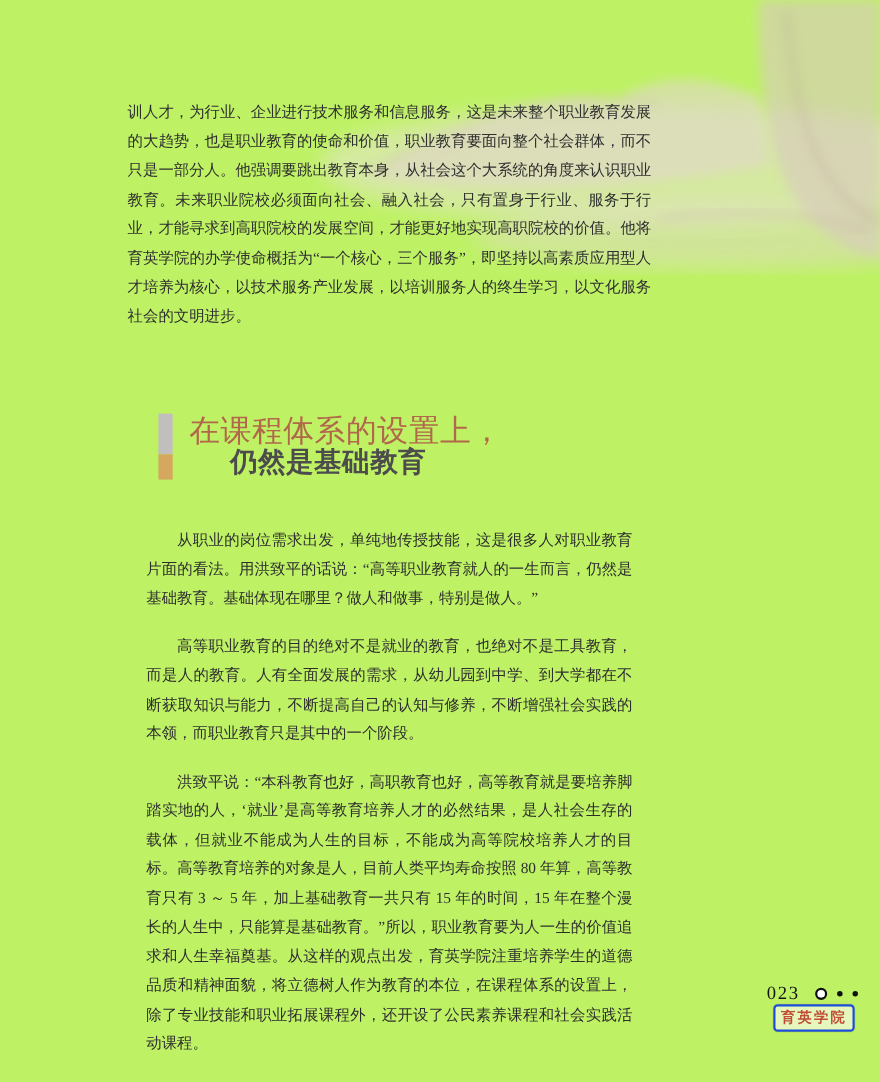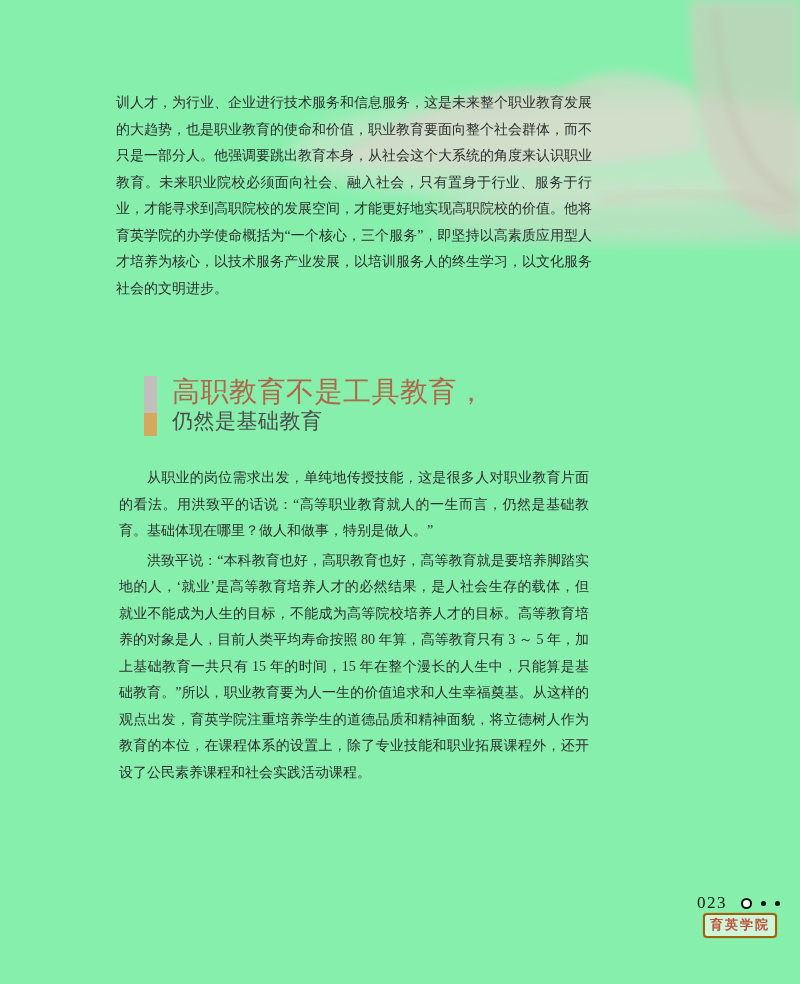--- a/index.html
+++ b/index.html
@@ -1,71 +1,71 @@
 <!DOCTYPE html>
 <html lang="zh"><head>
 <meta charset="utf-8">
 <style>
   html,body{margin:0;padding:0;background:#ffffff;}
   #page{
     position:relative;
     width:800px;height:984px;
-    background:#86efac;
+    background:#bef264;
     overflow:hidden;
     font-family:"Liberation Serif","DejaVu Serif",serif;
     color:#2e2e2e;
   }
   
   #bg-art{position:absolute;top:0;left:0;width:800px;height:250px;pointer-events:none;}
   
   .text-col{
     position:absolute;left:116px;width:476px;
     font-size:14px;line-height:26.5px;
     text-align:justify;text-justify:inter-ideograph;
     color:#2e2e2e;
   }
   #para-cont{top:90px;}
   #body-block{top:462px;}
-  #body-block p{margin:3px;text-indent:2em;}
+  #body-block p{margin:17px;text-indent:2em;}
   
   #section-heading{
     position:absolute;left:144px;top:376px;
     display:flex;align-items:stretch;
   }
   #accent-bar{width:13px;display:flex;flex-direction:column;}
   #accent-bar .seg-gray{height:37px;background:#c0bfbd;}
   #accent-bar .seg-gold{height:23px;background:#d5a75f;}
   #heading-text{margin-left:15px;font-family:"Liberation Sans","DejaVu Sans",sans-serif;}
   #section-title{
     font-size:28px;line-height:32px;font-weight:500;
     color:#b1674a;letter-spacing:.5px;white-space:nowrap;
   }
   #section-subtitle{
-    font-size:21px;line-height:25px;font-weight:normal;
-    color:#4c4c4c;letter-spacing:.5px;white-space:nowrap;
+    font-size:25px;line-height:25px;font-weight:bold;
+    color:#4c4c4c;letter-spacing:.5px;white-space:nowrap;margin-left:37px;
   }
   
   #pagenum-row{
     position:absolute;top:894px;left:697px;
     display:flex;align-items:center;height:18px;text-align:center;
   }
   #page-number{
     font-size:17px;color:#141414;letter-spacing:1.5px;
     font-family:"Liberation Serif","DejaVu Serif",serif;
   }
   .dot-ring{
     width:7px;height:7px;border:2.5px solid #101010;border-radius:50%;
     background:#fff;margin-left:14px;
   }
   .dot-solid{
     width:5px;height:5px;border-radius:50%;background:#101010;margin-left:9px;
   }
   #publisher-seal{
     position:absolute;top:913px;left:703px;
-    border:2px solid #a16207;border-radius:4px;
+    border:2px solid #1d4ed8;border-radius:4px;
     color:#c14f38;background:rgba(255,250,248,.6);
     font-size:13px;font-weight:bold;letter-spacing:2px;
     padding:1px 5px 2px 5px;
     font-family:"Liberation Sans","DejaVu Sans",sans-serif;
     box-shadow:0 0 0 .5px rgba(193,79,56,.25);
   }
 </style>
 </head>
 <body>
 
@@ -95,27 +95,28 @@
   </svg>
 
   <div id="para-cont" class="text-col">训人才，为行业、企业进行技术服务和信息服务，这是未来整个职业教育发展的大趋势，也是职业教育的使命和价值，职业教育要面向整个社会群体，而不只是一部分人。他强调要跳出教育本身，从社会这个大系统的角度来认识职业教育。未来职业院校必须面向社会、融入社会，只有置身于行业、服务于行业，才能寻求到高职院校的发展空间，才能更好地实现高职院校的价值。他将育英学院的办学使命概括为“一个核心，三个服务”，即坚持以高素质应用型人才培养为核心，以技术服务产业发展，以培训服务人的终生学习，以文化服务社会的文明进步。</div>
 
   <div id="section-heading">
     <div id="accent-bar">
       <div class="seg-gray"></div>
       <div class="seg-gold"></div>
     </div>
     <div id="heading-text">
-      <div id="section-title">高职教育不是工具教育，</div>
+      <div id="section-title">在课程体系的设置上，</div>
       <div id="section-subtitle">仍然是基础教育</div>
     </div>
   </div>
 
   <div id="body-block" class="text-col">
     <p>从职业的岗位需求出发，单纯地传授技能，这是很多人对职业教育片面的看法。用洪致平的话说：“高等职业教育就人的一生而言，仍然是基础教育。基础体现在哪里？做人和做事，特别是做人。”</p>
+    <p>高等职业教育的目的绝对不是就业的教育，也绝对不是工具教育，而是人的教育。人有全面发展的需求，从幼儿园到中学、到大学都在不断获取知识与能力，不断提高自己的认知与修养，不断增强社会实践的本领，而职业教育只是其中的一个阶段。</p>
     <p>洪致平说：“本科教育也好，高职教育也好，高等教育就是要培养脚踏实地的人，‘就业’是高等教育培养人才的必然结果，是人社会生存的载体，但就业不能成为人生的目标，不能成为高等院校培养人才的目标。高等教育培养的对象是人，目前人类平均寿命按照 80 年算，高等教育只有 3 ～ 5 年，加上基础教育一共只有 15 年的时间，15 年在整个漫长的人生中，只能算是基础教育。”所以，职业教育要为人一生的价值追求和人生幸福奠基。从这样的观点出发，育英学院注重培养学生的道德品质和精神面貌，将立德树人作为教育的本位，在课程体系的设置上，除了专业技能和职业拓展课程外，还开设了公民素养课程和社会实践活动课程。</p>
   </div>
 
   <div id="pagenum-row">
     <span id="page-number">023</span>
     <span class="dot-ring"></span>
     <span class="dot-solid"></span>
     <span class="dot-solid"></span>
   </div>
 

